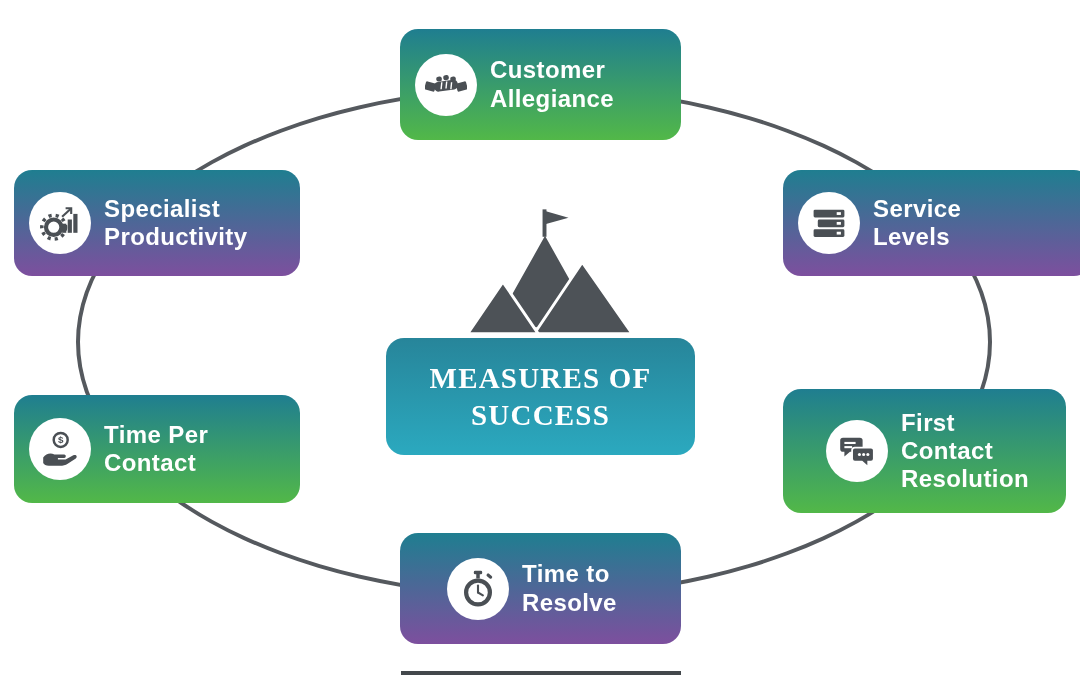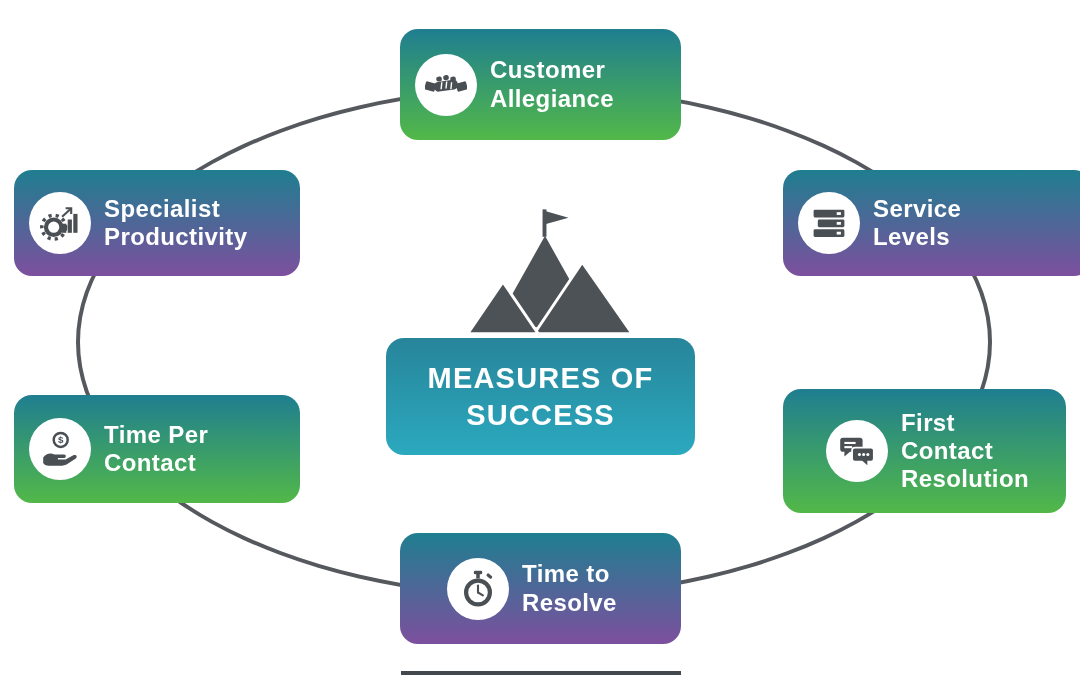--- a/index.html
+++ b/index.html
@@ -32,21 +32,21 @@
   .pos-lr{left:783px;top:389px;width:283px;height:124px;padding-left:28px;}
   .pos-bottom{left:400px;top:533px;width:281px;height:111px;padding-left:32px;}
 
   .mountain{position:absolute;left:452px;top:208px;width:186px;height:130px;z-index:2;color:var(--mountain);}
   .mountain svg{width:100%;height:100%;display:block;}
 
   .center-box{position:absolute;left:386px;top:338px;width:309px;height:117px;border-radius:18px;
     background:linear-gradient(180deg,var(--center-top) 0%,var(--center-bottom) 100%);
     display:flex;align-items:center;justify-content:center;z-index:2;}
   .center-title{color:#fff;font-weight:bold;font-size:29px;letter-spacing:1.2px;
-    text-align:center;line-height:1.25;white-space:pre-line;}
+    text-align:center;line-height:1.25;white-space:pre-line;font-family:Liberation Serif, serif;}
 
   .bottom-strip{position:absolute;left:401px;top:671px;width:280px;height:4px;background:#43484c;z-index:2;}
 </style>
 </head>
 <body>
 
 <div class="stage">
 
   <div class="ellipse"></div>
 

